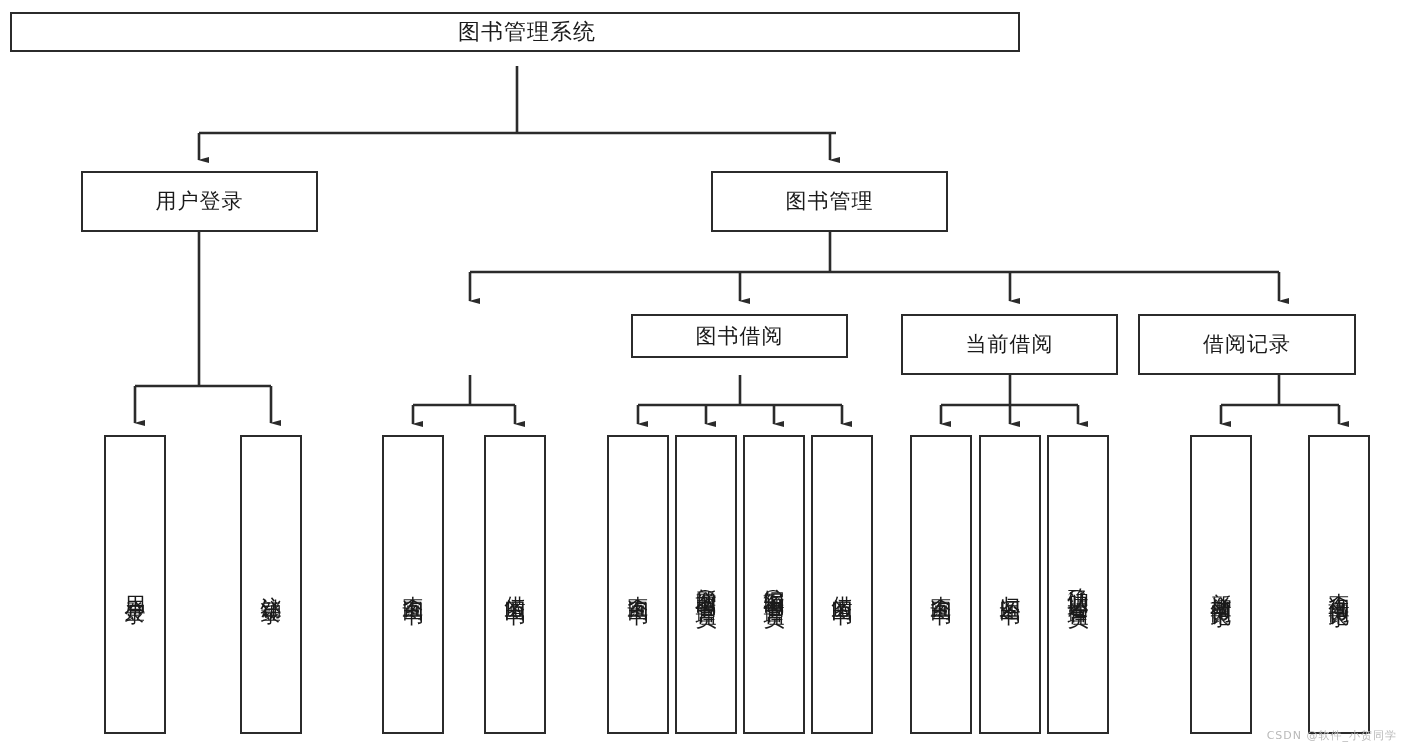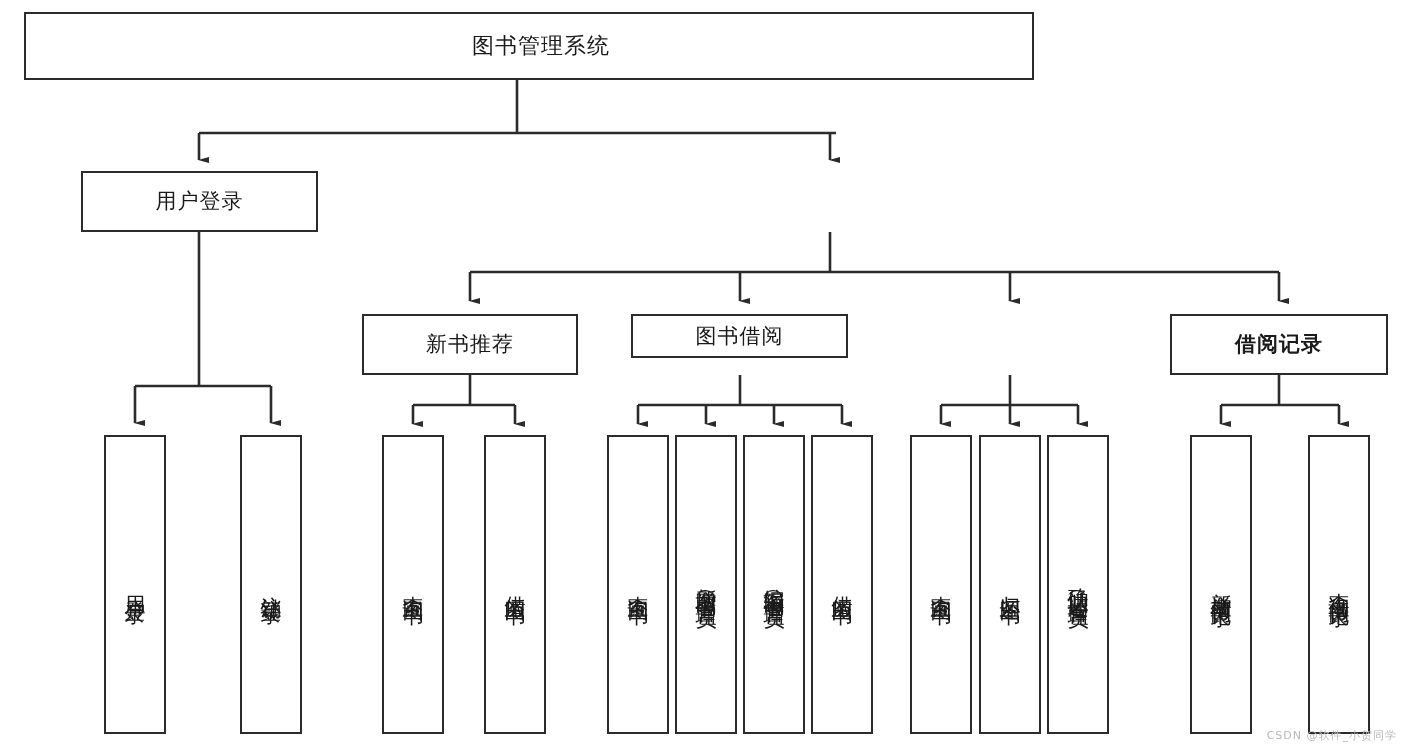--- a/index.html
+++ b/index.html
@@ -116,35 +116,38 @@
       <path d="M1010,405 L1010,424" marker-end="url(#arw)"></path>
       <path d="M1078,405 L1078,424" marker-end="url(#arw)"></path>
 
       <path d="M1279,375 L1279,405"></path>
       <path d="M1221,405 L1339,405"></path>
       <path d="M1221,405 L1221,424" marker-end="url(#arw)"></path>
       <path d="M1339,405 L1339,424" marker-end="url(#arw)"></path>
     </g>
   </svg>
 
-  <div class="node h root" style="left:24px;top:12px;width:1010px;height:68px;padding-left:24px;">
+  <div class="node h root" style="left:10px;top:12px;width:1010px;height:40px;padding-left:24px;">
     <span class="txt">图书管理系统</span>
   </div>
 
   <div class="node h" style="left:81px;top:171px;width:237px;height:61px;">
     <span class="txt">用户登录</span>
   </div>
+  <div class="node h" style="left:711px;top:171px;width:237px;height:61px;">
+    <span class="txt">图书管理</span>
+  </div>
 
-  <div class="node h" style="left:362px;top:314px;width:216px;height:61px;">
-    <span class="txt">新书推荐</span>
-  </div>
   <div class="node h" style="left:631px;top:314px;width:217px;height:44px;">
     <span class="txt">图书借阅</span>
   </div>
-  <div class="node h" style="left:1170px;top:314px;width:218px;height:61px;font-weight:bold;">
+  <div class="node h" style="left:901px;top:314px;width:217px;height:61px;">
+    <span class="txt">当前借阅</span>
+  </div>
+  <div class="node h" style="left:1138px;top:314px;width:218px;height:61px;">
     <span class="txt">借阅记录</span>
   </div>
 
   <div class="node v" style="left:104px;top:435px;width:62px;height:299px;">
     <span class="txt">用户登录</span>
   </div>
   <div class="node v" style="left:240px;top:435px;width:62px;height:299px;">
     <span class="txt">注销登录</span>
   </div>
 

